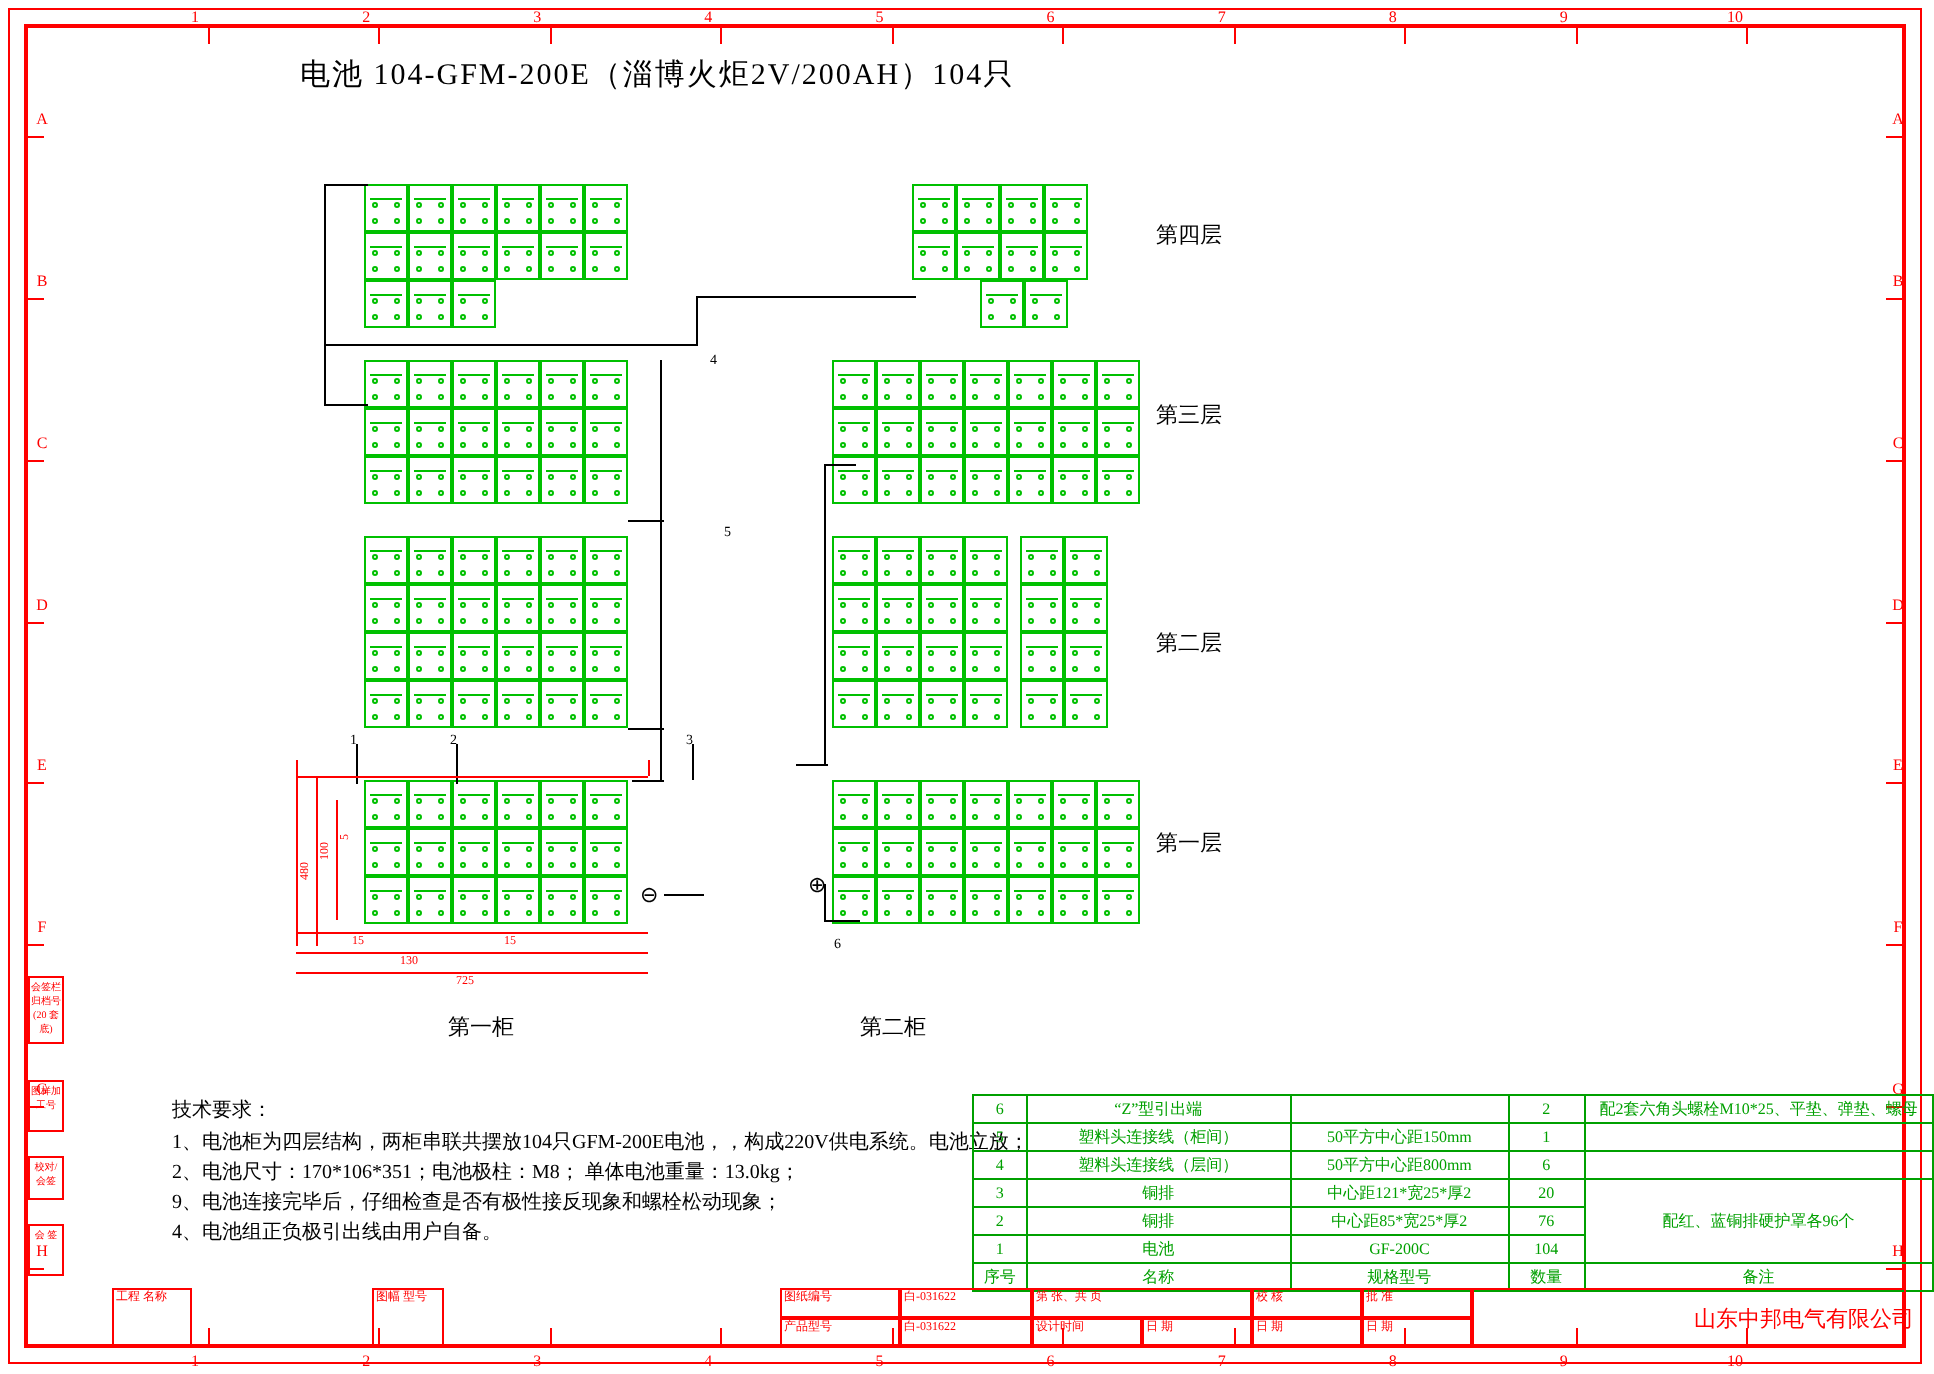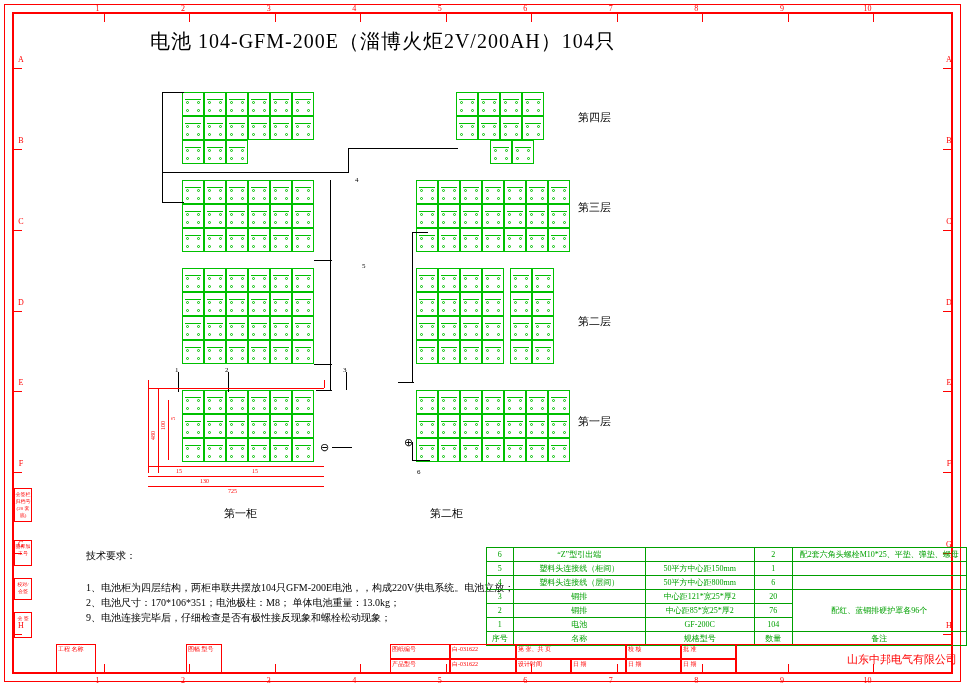--- a/index.html
+++ b/index.html
@@ -10,21 +10,21 @@
   .frame-outer{position:absolute;left:4px;top:4px;width:957px;height:678px;border:1px solid #ff0000;box-sizing:border-box;}
   .frame-inner{position:absolute;left:12px;top:12px;width:941px;height:662px;border:2px solid #ff0000;box-sizing:border-box;}
 
   
   .colnum{position:absolute;font-size:8px;color:#ff0000;text-align:center;width:12px;}
   .rowlet{position:absolute;font-size:8px;color:#ff0000;text-align:center;width:10px;}
   .tick-v{position:absolute;width:1px;background:#ff0000;}
   .tick-h{position:absolute;height:1px;background:#ff0000;}
 
   
-  .maintitle{position:absolute;left:150px;top:28px;font-size:20px;letter-spacing:1px;white-space:nowrap;}
+  .maintitle{position:absolute;left:150px;top:28px;font-size:15px;letter-spacing:1px;white-space:nowrap;}
 
   
   .batt{position:absolute;border:1px solid #00c000;box-sizing:border-box;}
   .batt .t{position:absolute;top:2px;left:2px;right:2px;height:4px;border-bottom:1px solid #00c000;}
   .term{position:absolute;width:3px;height:3px;border:1px solid #00c000;border-radius:50%;box-sizing:border-box;}
 
   
   .wire{position:absolute;background:#000;}
   .wire.h{height:1px;}
   .wire.v{width:1px;}
@@ -35,21 +35,21 @@
 
   
   .dim{position:absolute;background:#ff0000;}
   .dim.h{height:1px;}
   .dim.v{width:1px;}
   .dimtxt{position:absolute;font-size:6px;color:#ff0000;white-space:nowrap;}
   .dimtxt.rot{transform:rotate(-90deg);transform-origin:left top;}
 
   
   .notes{position:absolute;left:86px;top:548px;font-size:10px;line-height:15px;white-space:nowrap;}
-  .notes .hd{margin-bottom:17px;}
+  .notes .hd{margin-bottom:1px;}
 
   
   .bom{position:absolute;left:486px;top:547px;border-collapse:collapse;font-size:8px;color:#00a000;}
   .bom td{border:1px solid #00a000;padding:0 2px;height:13px;line-height:13px;text-align:center;white-space:nowrap;}
   .bom td.c1{width:22px;}
   .bom td.c2{width:130px;}
   .bom td.c3{width:106px;}
   .bom td.c4{width:34px;}
   .bom td.c5{width:170px;}
 
@@ -1271,20 +1271,21 @@
       <div class="dim v" style="left: 148px; top: 380px; width: 1px; height: 8px;"></div>
       <div class="dim v" style="left: 324px; top: 380px; width: 1px; height: 8px;"></div>
       <div class="dim h" style="left: 148px; top: 388px; width: 176px; height: 1px;"></div>
     </div>
 
   <div class="notes">
     <div class="hd">技术要求：</div>
     <div>1、电池柜为四层结构，两柜串联共摆放104只GFM-200E电池，，构成220V供电系统。电池立放；</div>
     <div>2、电池尺寸：170*106*351；电池极柱：M8；  单体电池重量：13.0kg；</div>
     <div>9、电池连接完毕后，仔细检查是否有极性接反现象和螺栓松动现象；</div>
+    <div>4、电池组正负极引出线由用户自备。</div>
   </div>
 
   <table class="bom">
       <tbody id="bom-body">
         <tr>
           <td class="c1">6</td>
           <td class="c2">“Z”型引出端</td>
           <td class="c3"></td>
           <td class="c4">2</td>
           <td class="c5">配2套六角头螺栓M10*25、平垫、弹垫、螺母</td>

